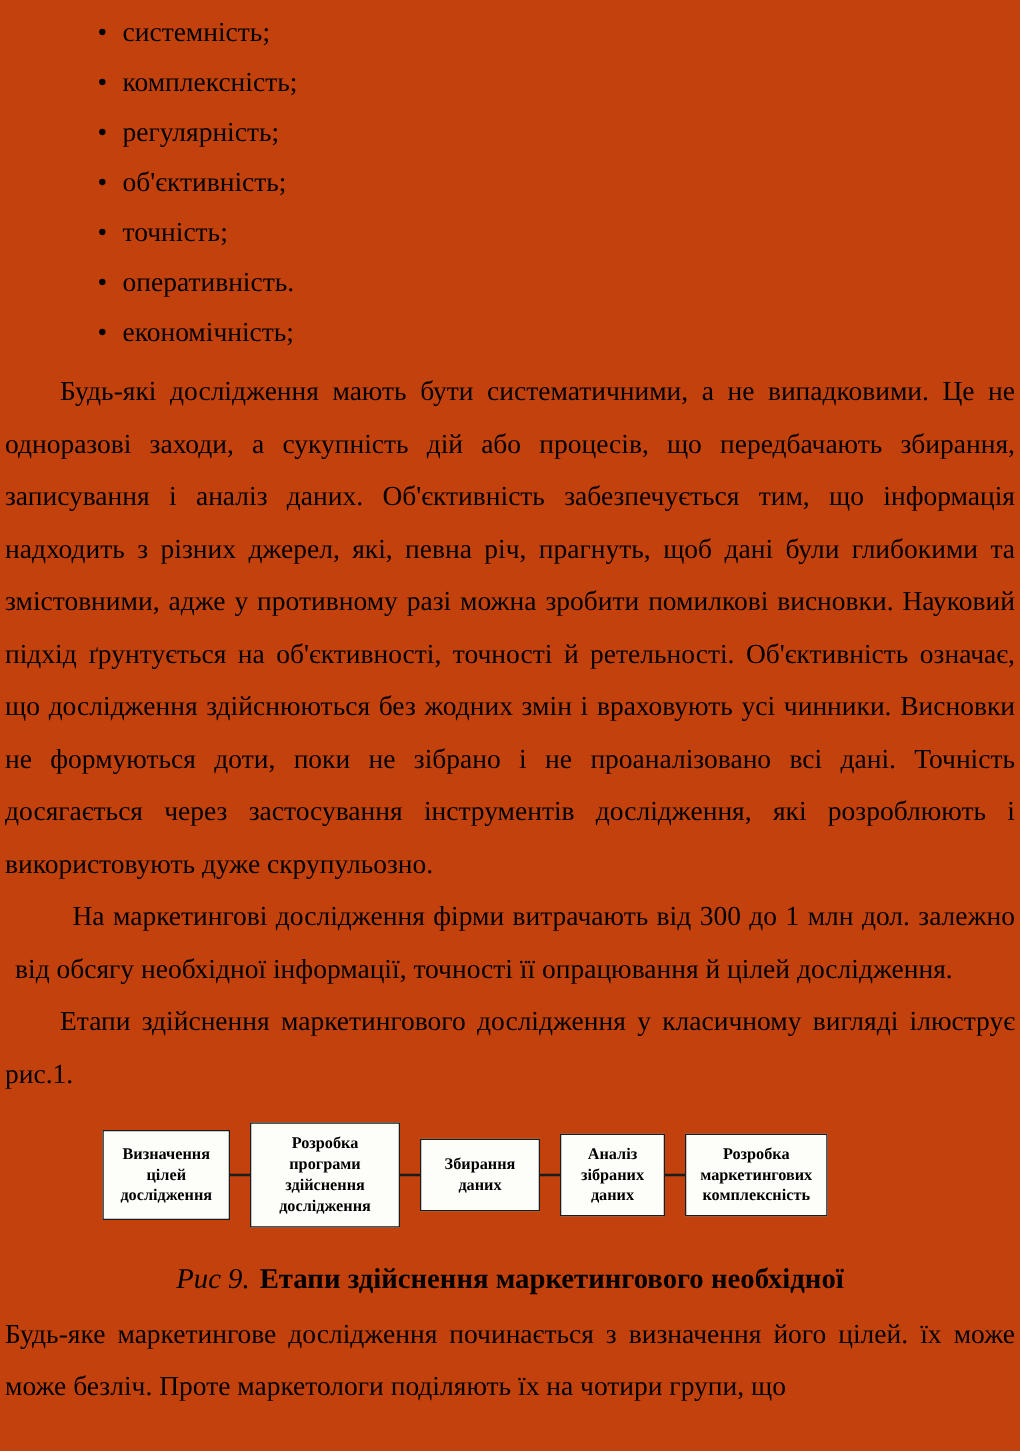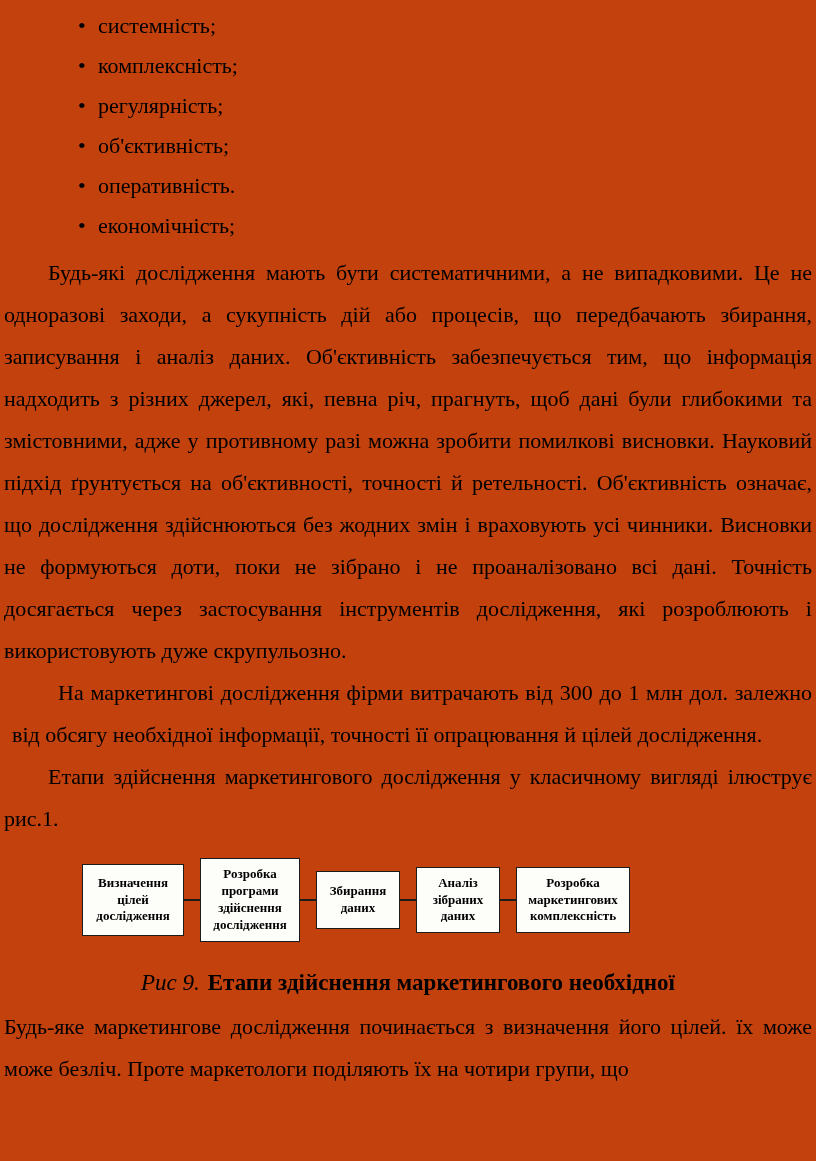--- a/index.html
+++ b/index.html
@@ -59,22 +59,22 @@
     line-height: 1.3;
     text-align: center;
     padding: 5px 4px;
     box-sizing: border-box;
     flex: 0 0 auto;
     display: flex;
     align-items: center;
     justify-content: center;
   }
   .fbox.w1 { width: 102px; min-height: 72px; }
-  .fbox.w2 { width: 100px; min-height: 84px; }
-  .fbox.w3 { width: 84px;  min-height: 58px; }
+  .fbox.w2 { width: 120px; min-height: 84px; }
+  .fbox.w3 { width: 96px;  min-height: 58px; }
   .fbox.w4 { width: 84px;  min-height: 66px; }
   .fbox.w5 { width: 114px; min-height: 66px; }
   .connector {
     width: 16px;
     height: 2px;
     background: #1c1c1c;
     flex: 0 0 auto;
   }
   
   p.caption {
@@ -104,20 +104,23 @@
     <li>
       <span class="marker">•</span><span>комплексність;</span>
     </li>
     <li>
       <span class="marker">•</span><span>регулярність;</span>
     </li>
     <li>
       <span class="marker">•</span><span>об'єктивність;</span>
     </li>
     <li>
+      <span class="marker">•</span><span>точність;</span>
+    </li>
+    <li>
       <span class="marker">•</span><span>оперативність.</span>
     </li>
     <li>
       <span class="marker">•</span><span>економічність;</span>
     </li>
   </ul>
 
   <p class="para indent">Будь-які дослідження мають бути систематичними, а не випадковими. Це не одноразові заходи, а сукупність дій або процесів, що передбачають збирання, записування і аналіз даних. Об'єктивність забезпечується тим, що інформація надходить з різних джерел, які, певна річ, прагнуть, щоб дані були глибокими та змістовними, адже у противному разі можна зробити помилкові висновки. Науковий підхід ґрунтується на об'єктивності, точності й ретельності. Об'єктивність означає, що дослідження здійснюються без жодних змін і враховують усі чинники. Висновки не формуються доти, поки не зібрано і не проаналізовано всі дані. Точність досягається через застосування інструментів дослідження, які розроблюють і використовують дуже скрупульозно.</p>
 
   <p class="para p2">На маркетингові дослідження фірми витрачають від 300 до 1 млн дол. залежно від обсягу необхідної інформації, точності її опрацювання й цілей дослідження.</p>

